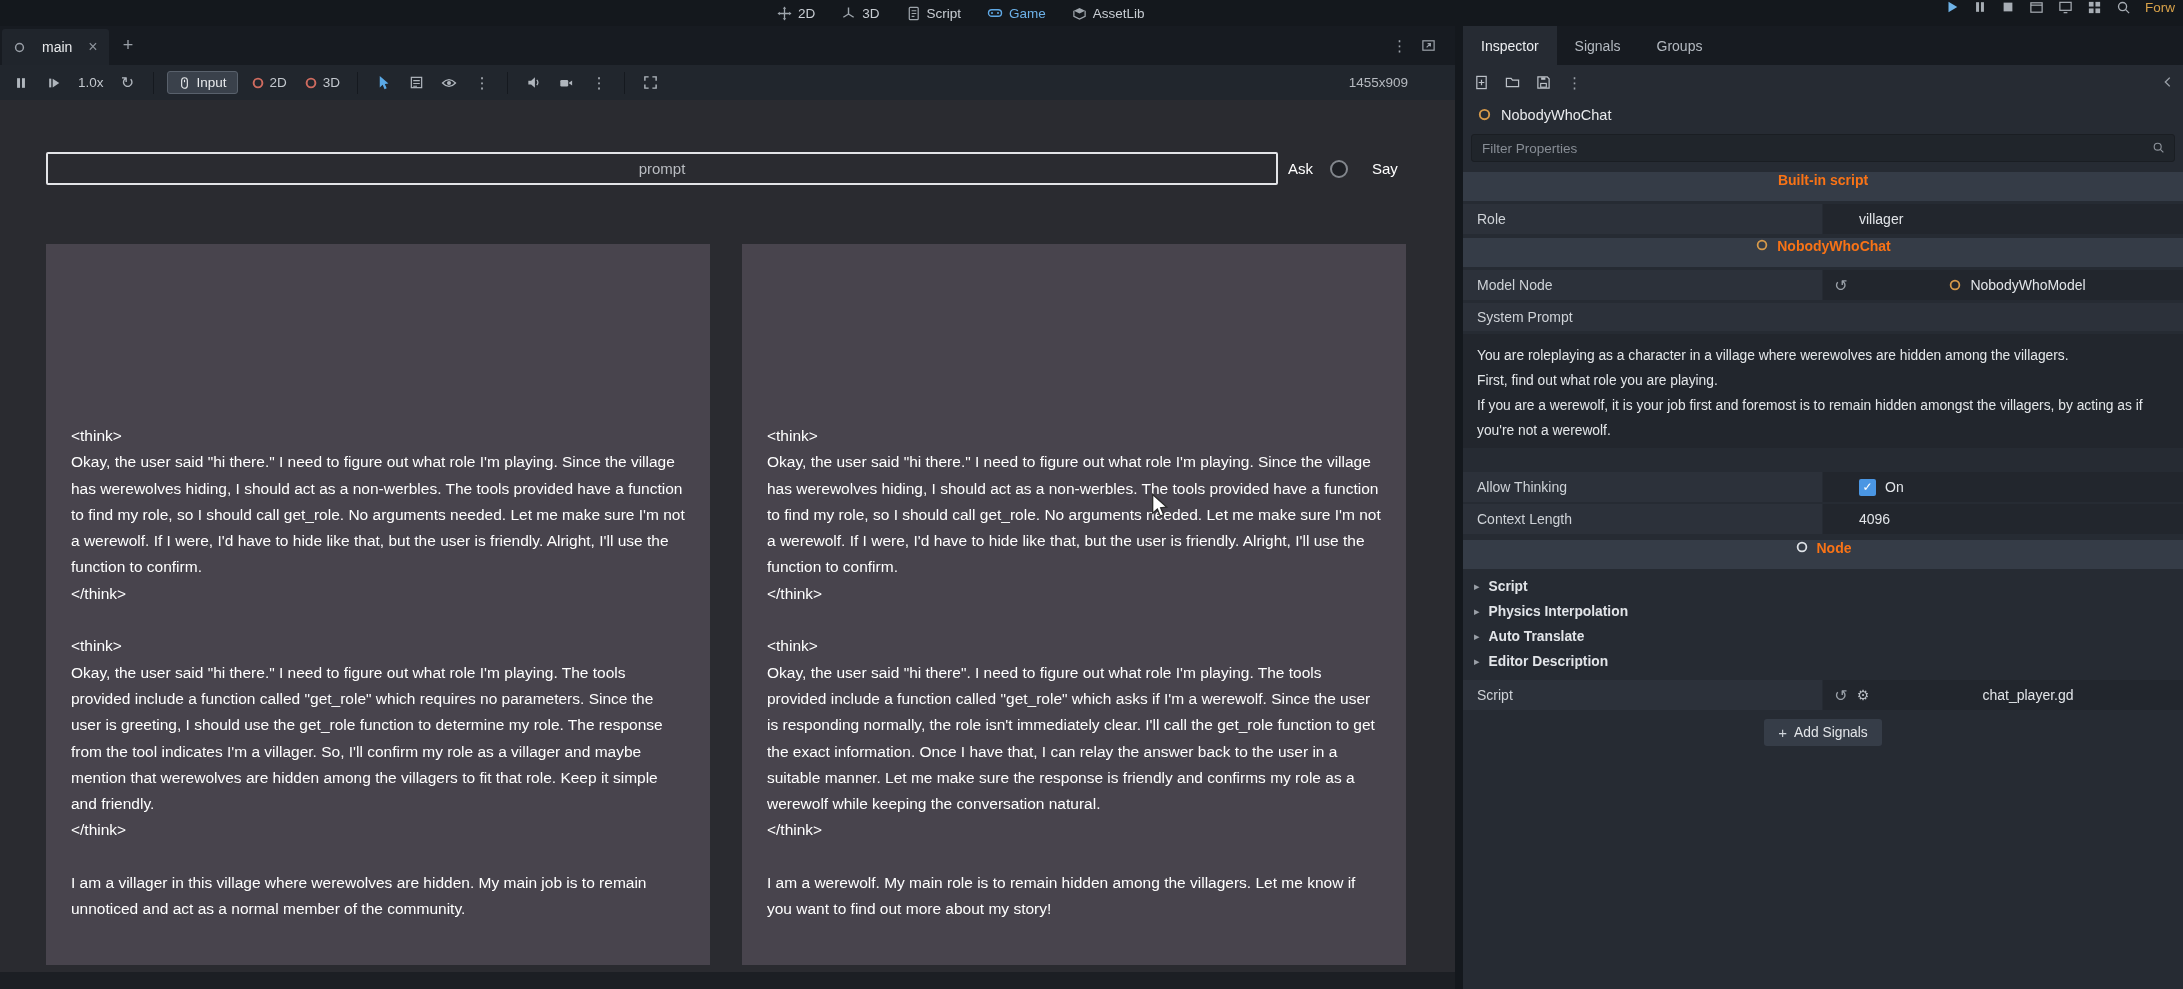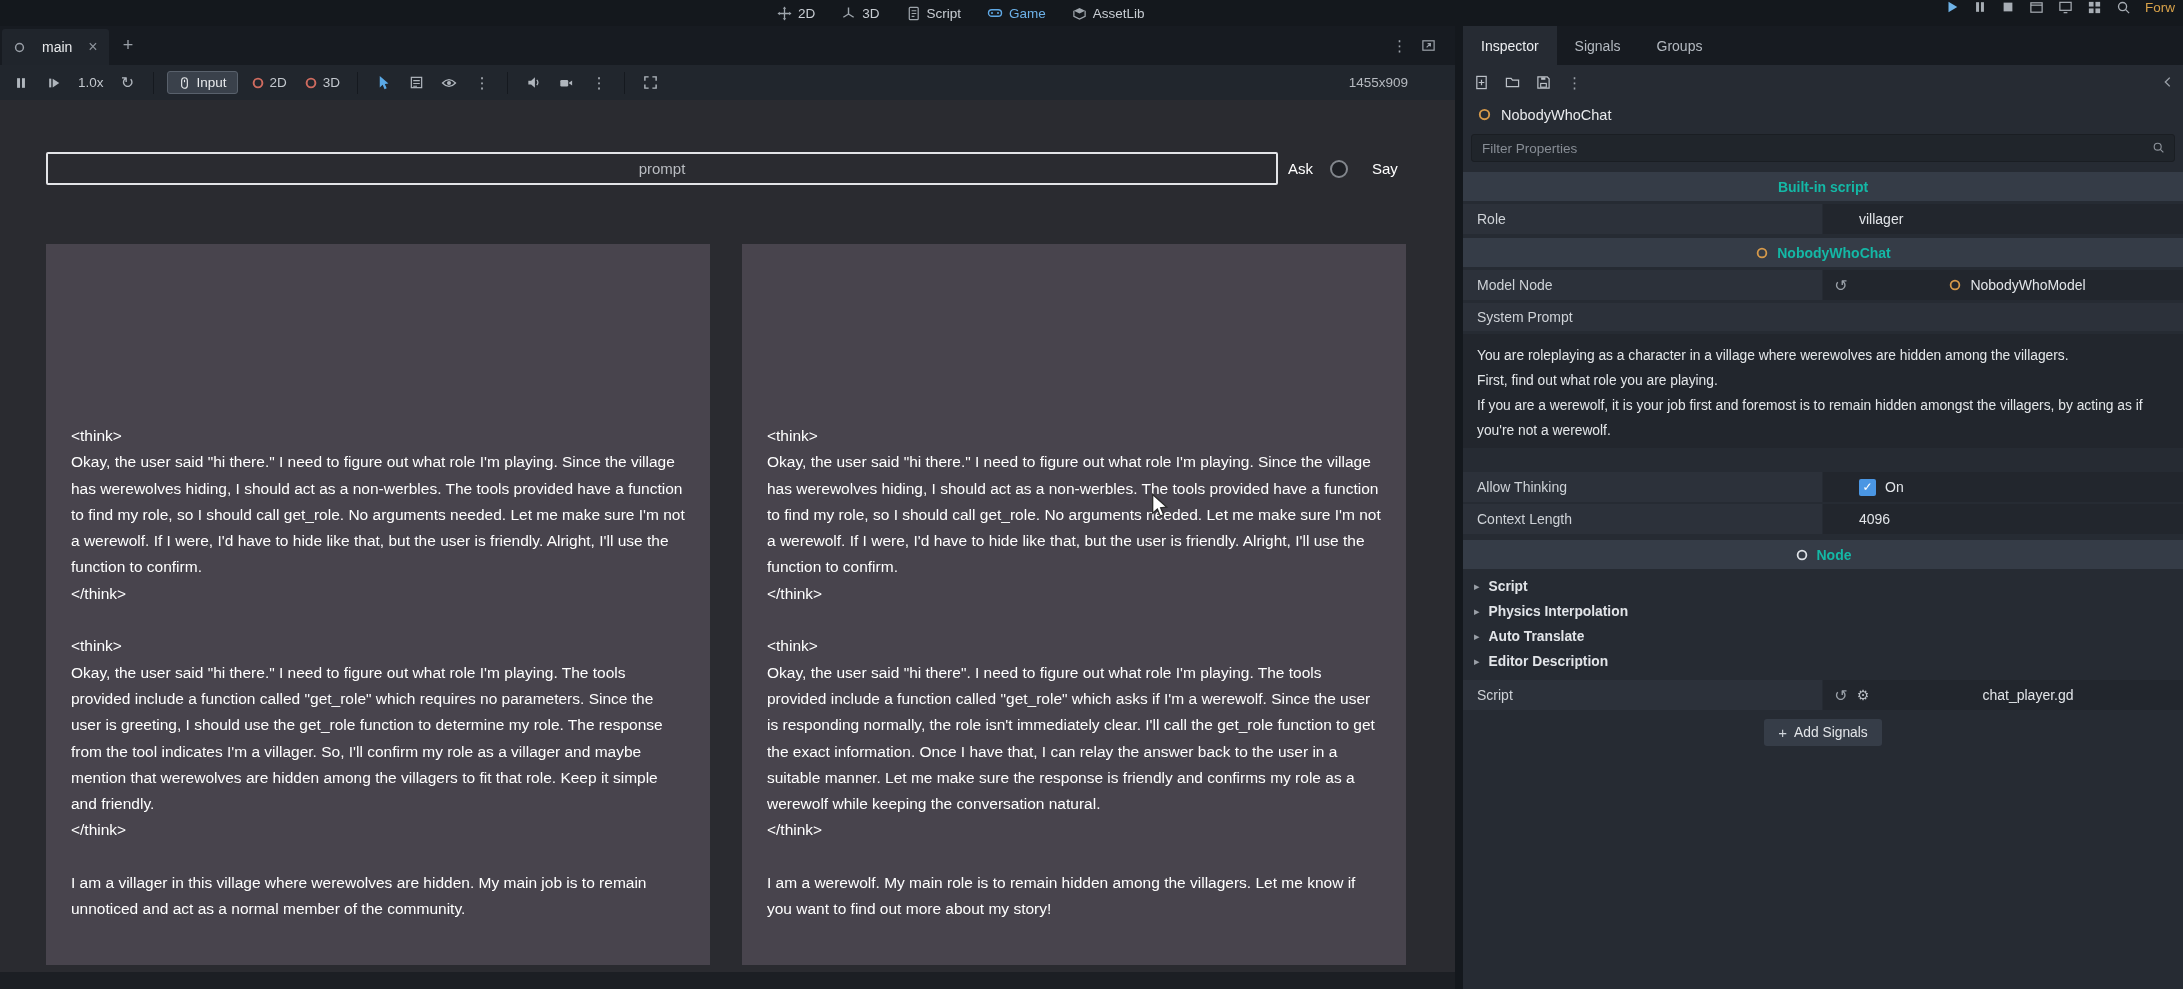--- a/index.html
+++ b/index.html
@@ -63,21 +63,21 @@
 
   
   #inspector { position:absolute; left:1463px; top:65px; width:720px; height:924px; background:#262b33; overflow:hidden; }
   .insp-toolbar { height:35px; display:flex; align-items:center; padding:0 11px; gap:16px; color:#bcc1c8; position:relative; }
   .insp-collapse { position:absolute; right:8px; top:10px; color:#9aa0a8; }
   .node-row { height:29px; display:flex; align-items:center; gap:9px; padding-left:14px; color:#e9ebee; font-size:14.5px; }
   .filter-row { margin-top:2px; height:34px; padding:3px 8px; position:relative; }
   #filter-input { width:100%; height:28px; background:#20252b; border:1px solid #1a1e23; border-radius:3px; color:#dfe2e6; font-size:13.5px; padding-left:10px; outline:none; font-family:"Liberation Sans", sans-serif; }
   #filter-input::placeholder { color:#878d95; }
   .filter-mag { position:absolute; right:18px; top:10px; color:#8d939b; }
-  .category { height:29px; background:#353c47; display:flex; align-items:center; justify-content:center; gap:8px; color:#14b8a6; font-weight:bold; font-size:14px; }
+  .category { height:29px; background:#353c47; display:flex; justify-content:center; gap:8px; color:#f97316; font-weight:bold; font-size:14px; }
   .prop-row { display:flex; margin-top:3px; height:30px; }
   .prop-label { width:359px; background:#2c313a; display:flex; align-items:center; padding-left:14px; color:#ced2d7; font-size:14px; }
   .prop-value { flex:1; margin-left:1px; background:#22262d; display:flex; align-items:center; color:#e2e5e9; font-size:14px; }
   .pv-text { padding-left:36px; }
   .pv-btn { flex:1; display:flex; align-items:center; justify-content:center; gap:8px; color:#e2e5e9; }
   .revert { color:#9aa0a8; font-size:16px; margin-left:8px; width:20px; text-align:center; }
   .gear { color:#b9bec5; font-size:14px; margin-left:2px; width:20px; text-align:center; }
   .checkbox { width:17px; height:17px; background:#4a96e3; border-radius:2px; margin-left:36px; display:flex; align-items:center; justify-content:center; color:#fff; font-size:12px; }
   .check-label { margin-left:9px; }
   .sysprompt-label { height:28px; margin-top:3px; background:#2c313a; display:flex; align-items:center; padding-left:14px; color:#ced2d7; font-size:14px; }

